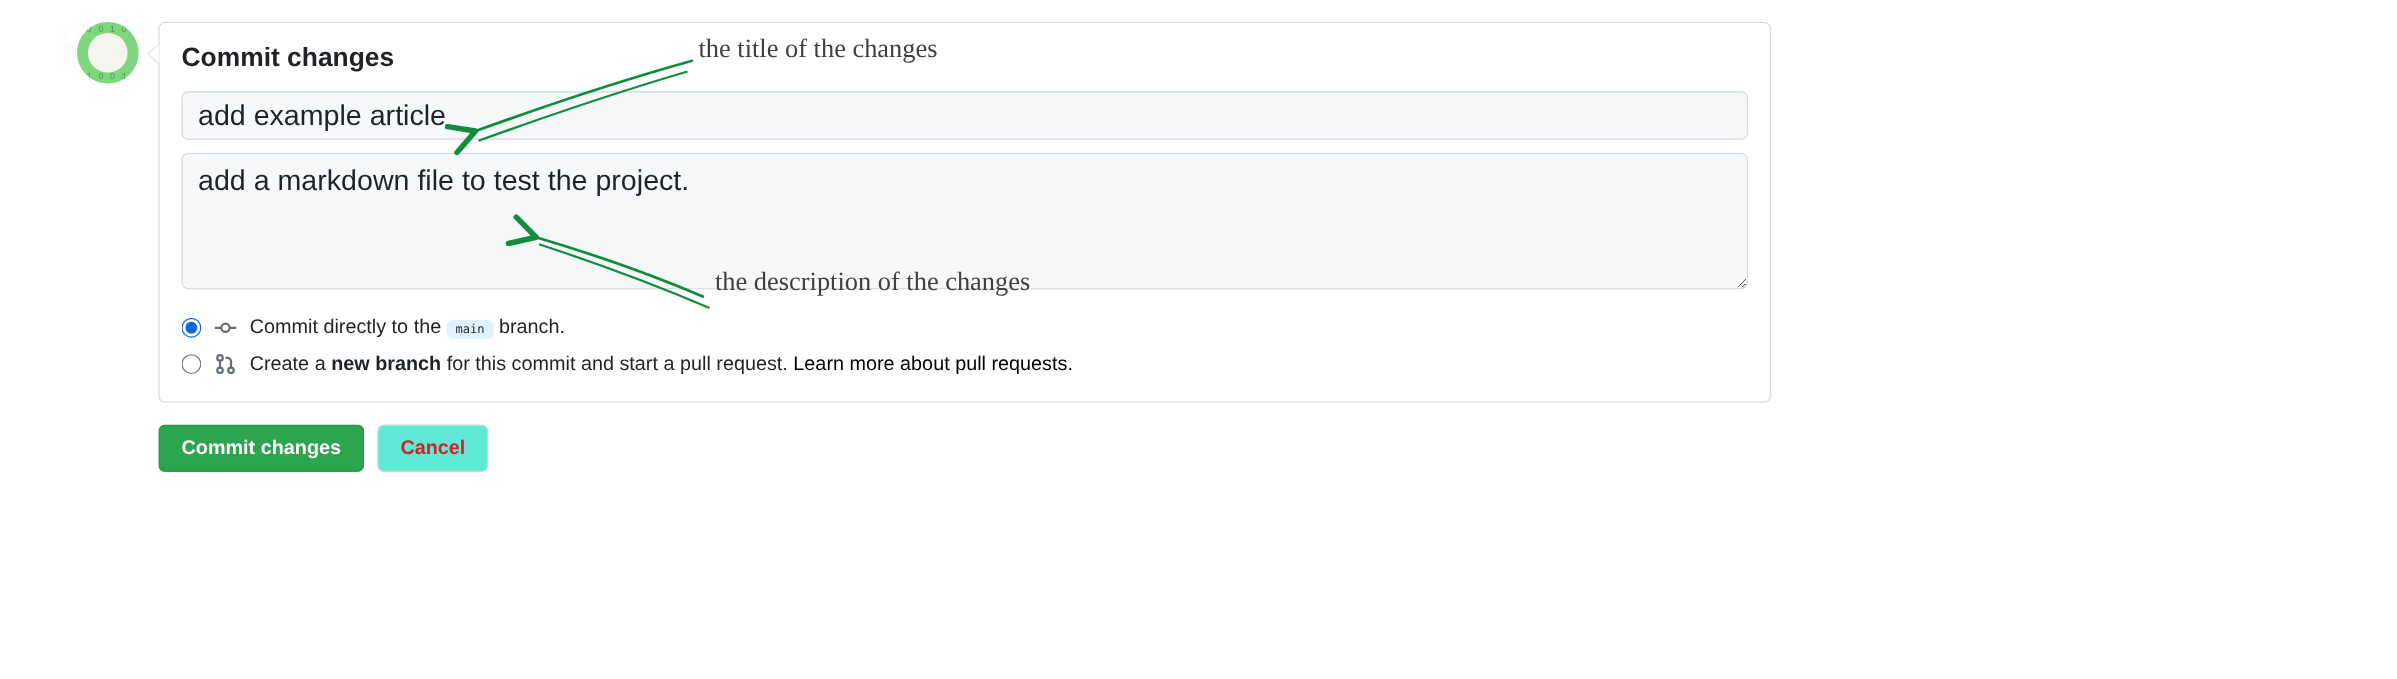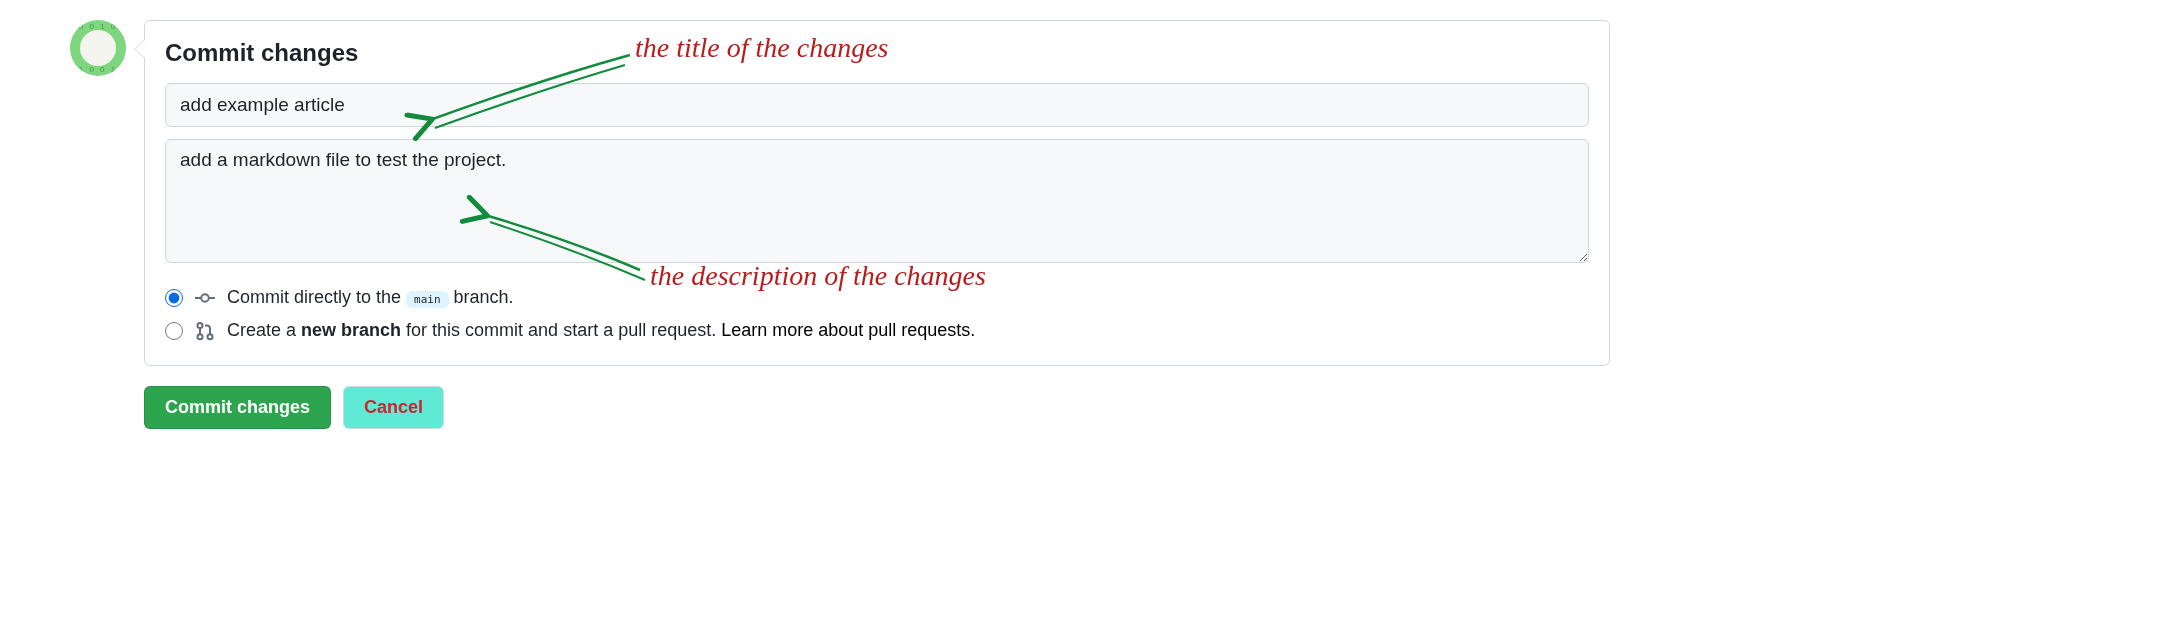--- a/index.html
+++ b/index.html
@@ -82,21 +82,21 @@
       font-weight: 600;
       color: #1f2328;
       margin-bottom: 16px;
     }
     .text-input, .textarea {
       width: 100%;
       border: 1px solid #d0d7de;
       border-radius: 6px;
       background: #f6f8fa;
       padding: 9px 14px;
-      font-size: 19px;
+      font-size: 26px;
       color: #1f2328;
       font-family: inherit;
     }
     .text-input { height: 44px; margin-bottom: 12px; }
     .textarea { height: 124px; resize: both; margin-bottom: 18px; display:block;}
     .radio-row {
       display: flex;
       align-items: center;
       gap: 12px;
       padding: 6px 0;
@@ -140,23 +140,22 @@
 
     
     .annotations {
       position: absolute;
       inset: 0;
       pointer-events: none;
     }
     .anno-text {
       position: absolute;
       font-family: "Comic Sans MS", "Segoe Script", cursive;
-      color: #b91c1c;
-      font-size: 28px;
-      font-style: italic;
+      color: #404040;
+      font-size: 24px;
     }
     .anno-svg { position: absolute; top: 0; left: 0; overflow: visible; }
   </style>
 </head>
 <body>
 
 <div class="container">
   <div class="avatar">
     <div class="avatar-inner"></div>
   </div>
@@ -215,15 +214,15 @@
         </marker>
       </defs>
 
       <path d="M 560 35 Q 470 60 360 100" fill="none" stroke="#118b3c" stroke-width="2.5" marker-end="url(#arrow)"></path>
       <path d="M 555 45 Q 470 70 365 108" fill="none" stroke="#118b3c" stroke-width="2"></path>
 
       <path d="M 570 250 Q 500 220 415 195" fill="none" stroke="#118b3c" stroke-width="2.5" marker-end="url(#arrow)"></path>
       <path d="M 575 260 Q 505 230 420 202" fill="none" stroke="#118b3c" stroke-width="2"></path>
     </svg>
     <div class="anno-text" style="left:565px; top:12px;">the title of the changes</div>
-    <div class="anno-text" style="left:580px; top:240px;text-align:center;">the description of the changes</div>
+    <div class="anno-text" style="left:580px; top:224px;text-align:center;">the description of the changes</div>
   </div>
 </div>
 
 </body></html>

